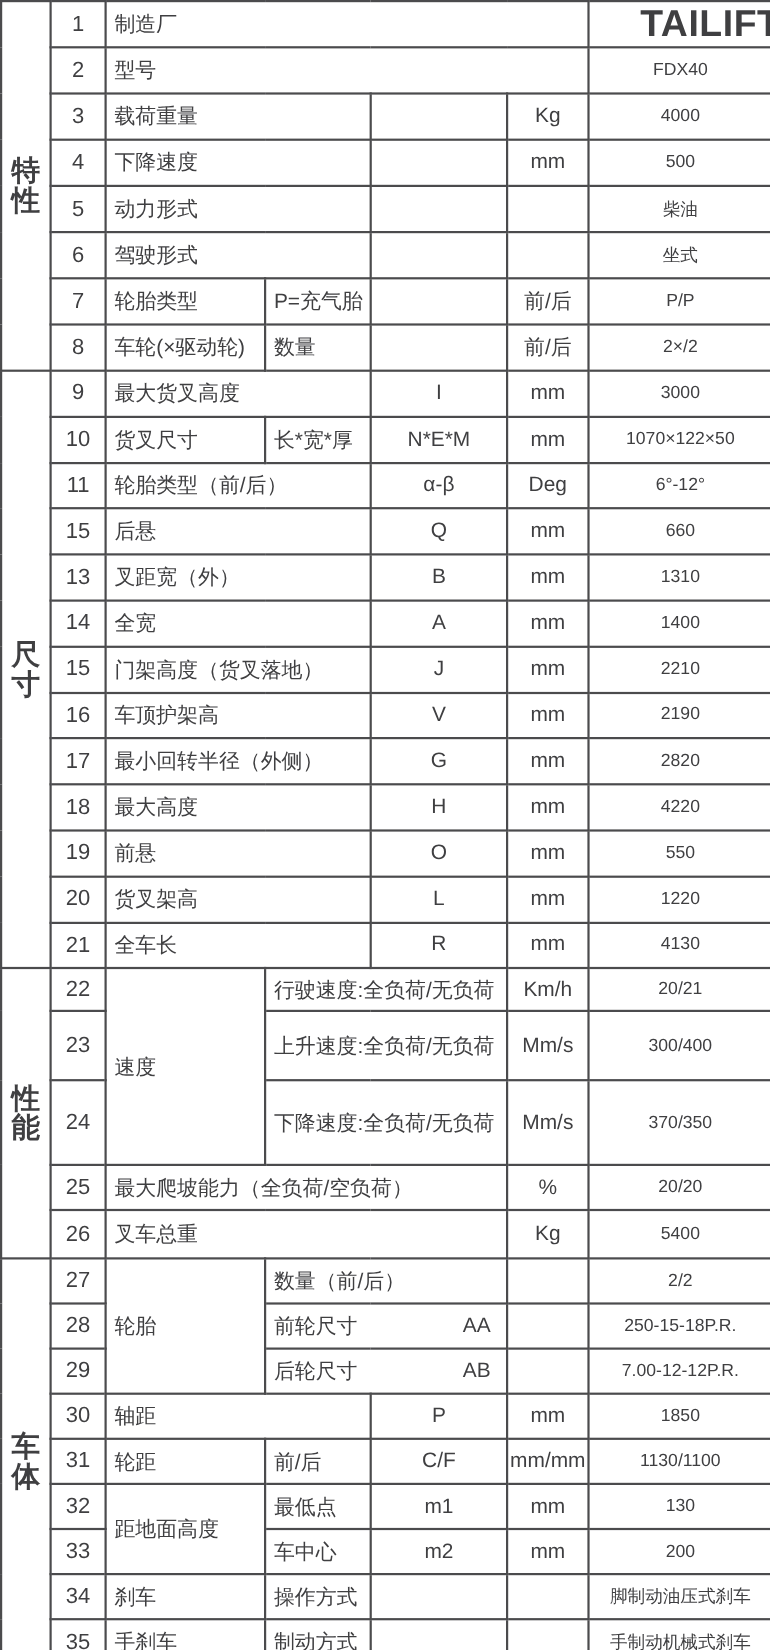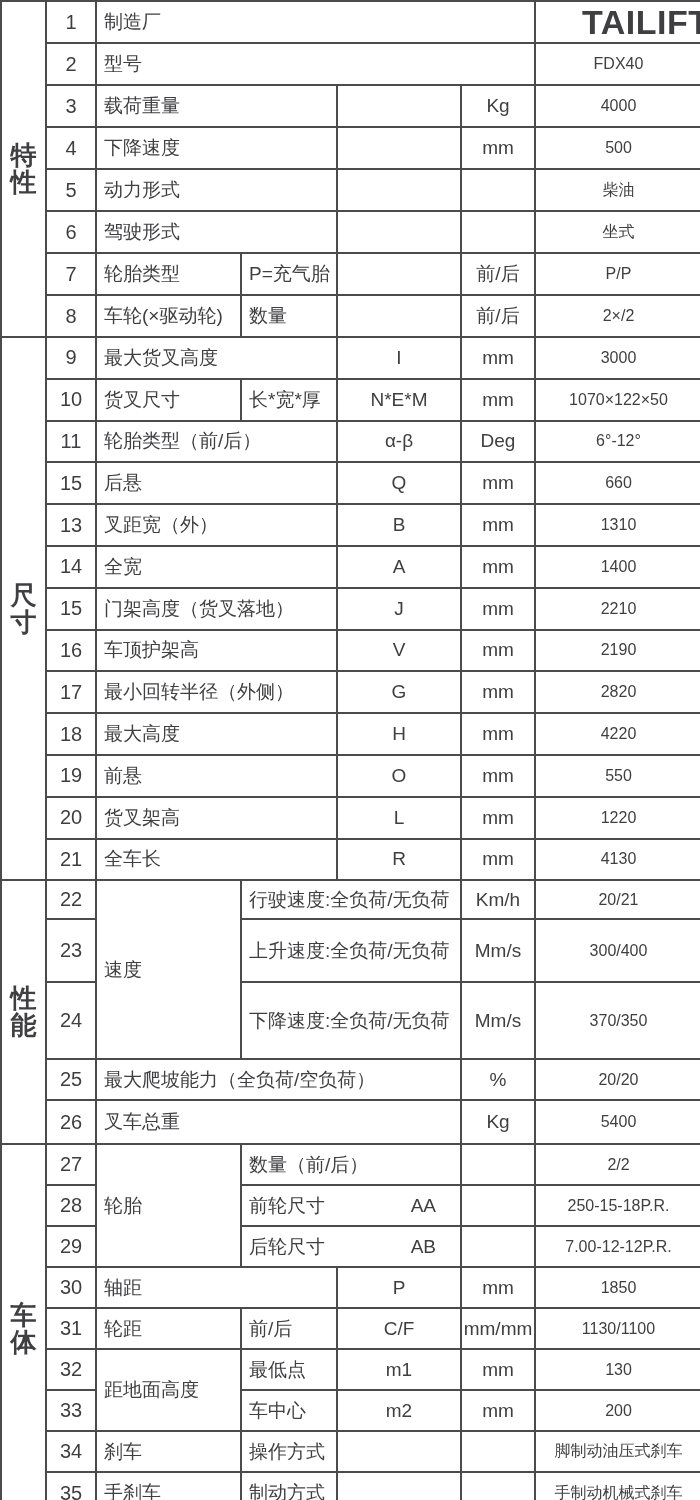--- a/index.html
+++ b/index.html
@@ -45,21 +45,21 @@
     white-space:normal;
   }
   td.num{text-align:center;font-size:20px;}
   td.name,td.sub{text-align:left;padding-left:7px;}
   td.sym{text-align:center;}
   td.unit{text-align:center;font-size:19px;}
   td.val{text-align:center;font-size:16px;}
   td.brand{font-weight:700;font-size:34px;padding-left:46px;letter-spacing:.5px;}
   .subflex{
     display:flex;justify-content:space-between;align-items:center;
-    padding-right:24px;
+    padding-right:14px;
   }
 </style>
 </head>
 <body>
 
 <div class="sheet">
 <table>
 <colgroup>
   <col style="width:45px">
         <col style="width:50px">

